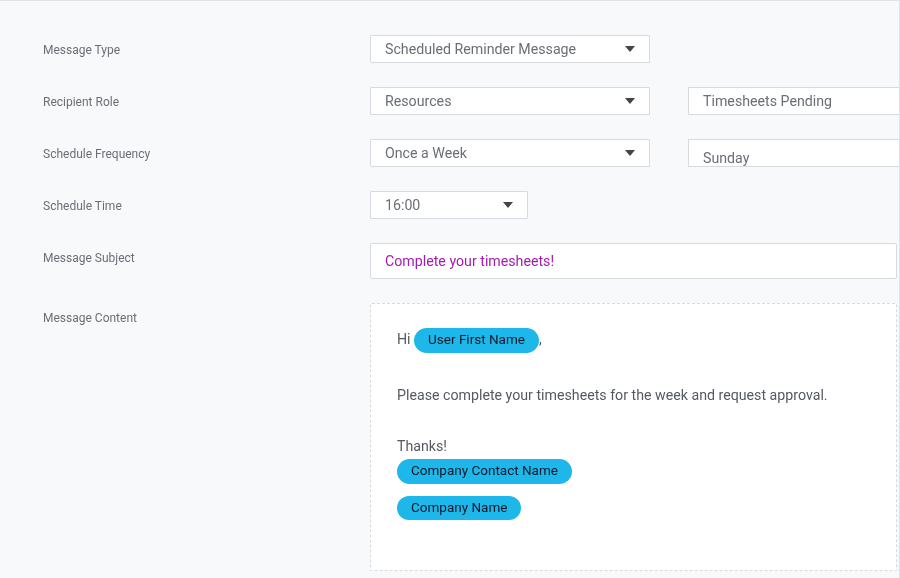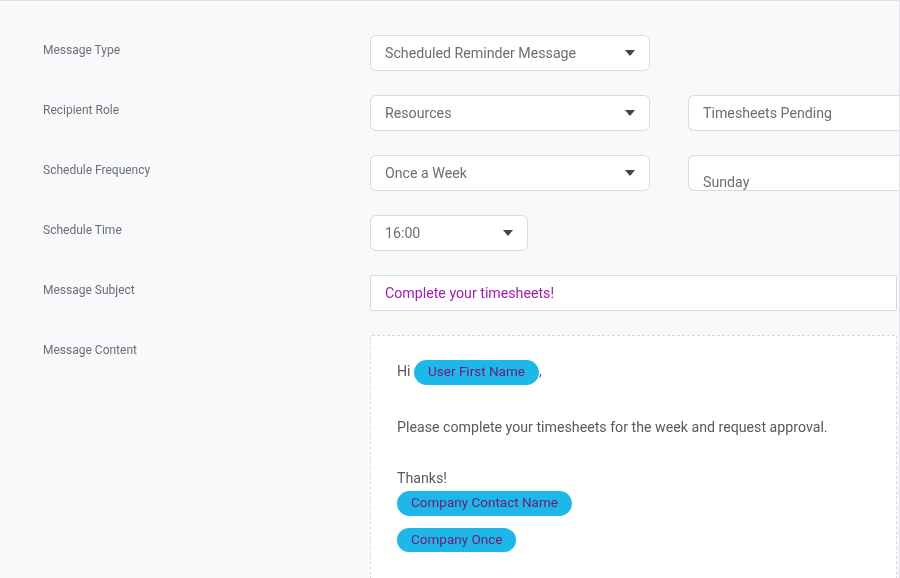--- a/index.html
+++ b/index.html
@@ -39,22 +39,22 @@
   }
   .control-col {
     display: flex;
     gap: 38px;
     flex: 1;
   }
   .select {
     position: relative;
     background: #fff;
     border: 1px solid #d7dbdf;
-    border-radius: 6px;
-    height: 36px;
+    border-radius: 1px;
+    height: 28px;
     display: flex;
     align-items: center;
     padding: 0 40px 0 14px;
     color: #6a6f76;
     font-size: 14.2px;
     cursor: pointer;
   }
   .select .caret {
     position: absolute;
     right: 14px;
@@ -88,21 +88,21 @@
     font-size: 14.2px;
     line-height: 1.5;
   }
   .content-box p {
     margin: 0 0 30px 0;
   }
   .content-box p.tight { margin-bottom: 0; }
   .chip {
     display: inline-block;
     background: #1eb7ea;
-    color: #701a75;
+    color: #0f172a;
     border-radius: 14px;
     padding: 3px 14px 4px 14px;
     font-size: 13.5px;
     vertical-align: middle;
     line-height: 1.3;
     margin: 2px 0;
   }
   .chips-stack .chip {
     margin-bottom: 10px;
   }
@@ -187,20 +187,20 @@
       <div class="label-col">Message Content</div>
       <div class="control-col">
         <div class="content-box">
           <div class="greeting-line">
             <span>Hi </span><span class="chip">User First Name</span><span>,</span>
           </div>
           <p>Please complete your timesheets for the week and request approval.</p>
           <p class="tight">Thanks!</p>
           <div class="chips-stack">
             <span class="chip">Company Contact Name</span><br>
-            <span class="chip">Company Once</span>
+            <span class="chip">Company Name</span>
           </div>
         </div>
       </div>
     </div>
 
   </div>
 </div>
 
 </body></html>

